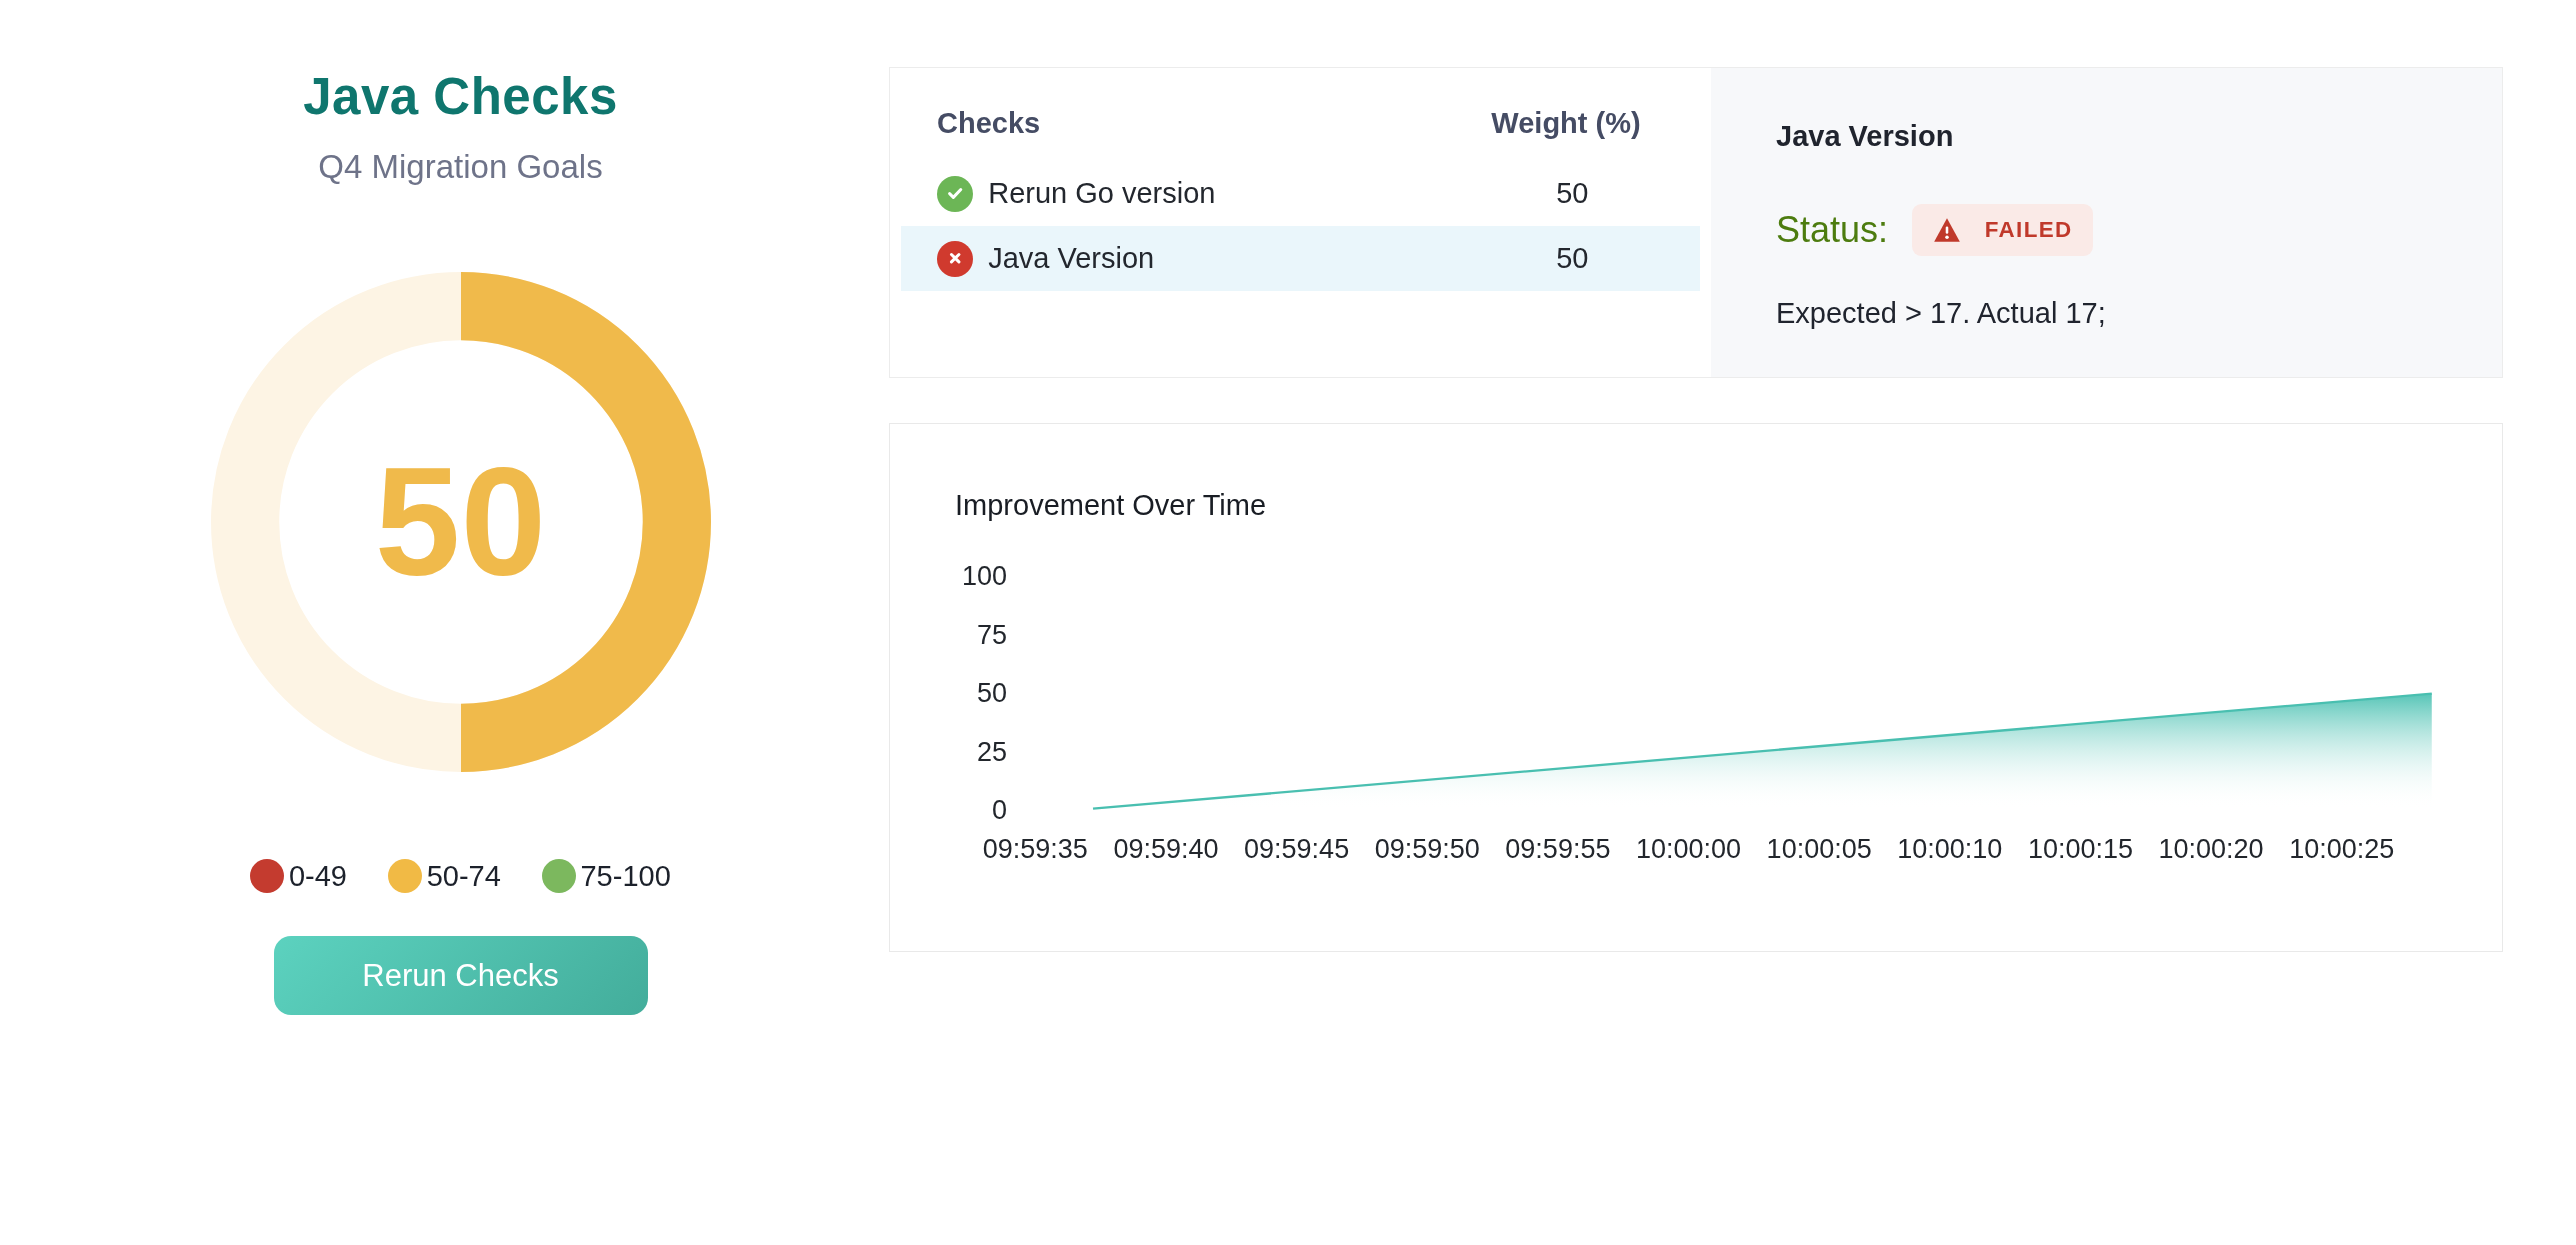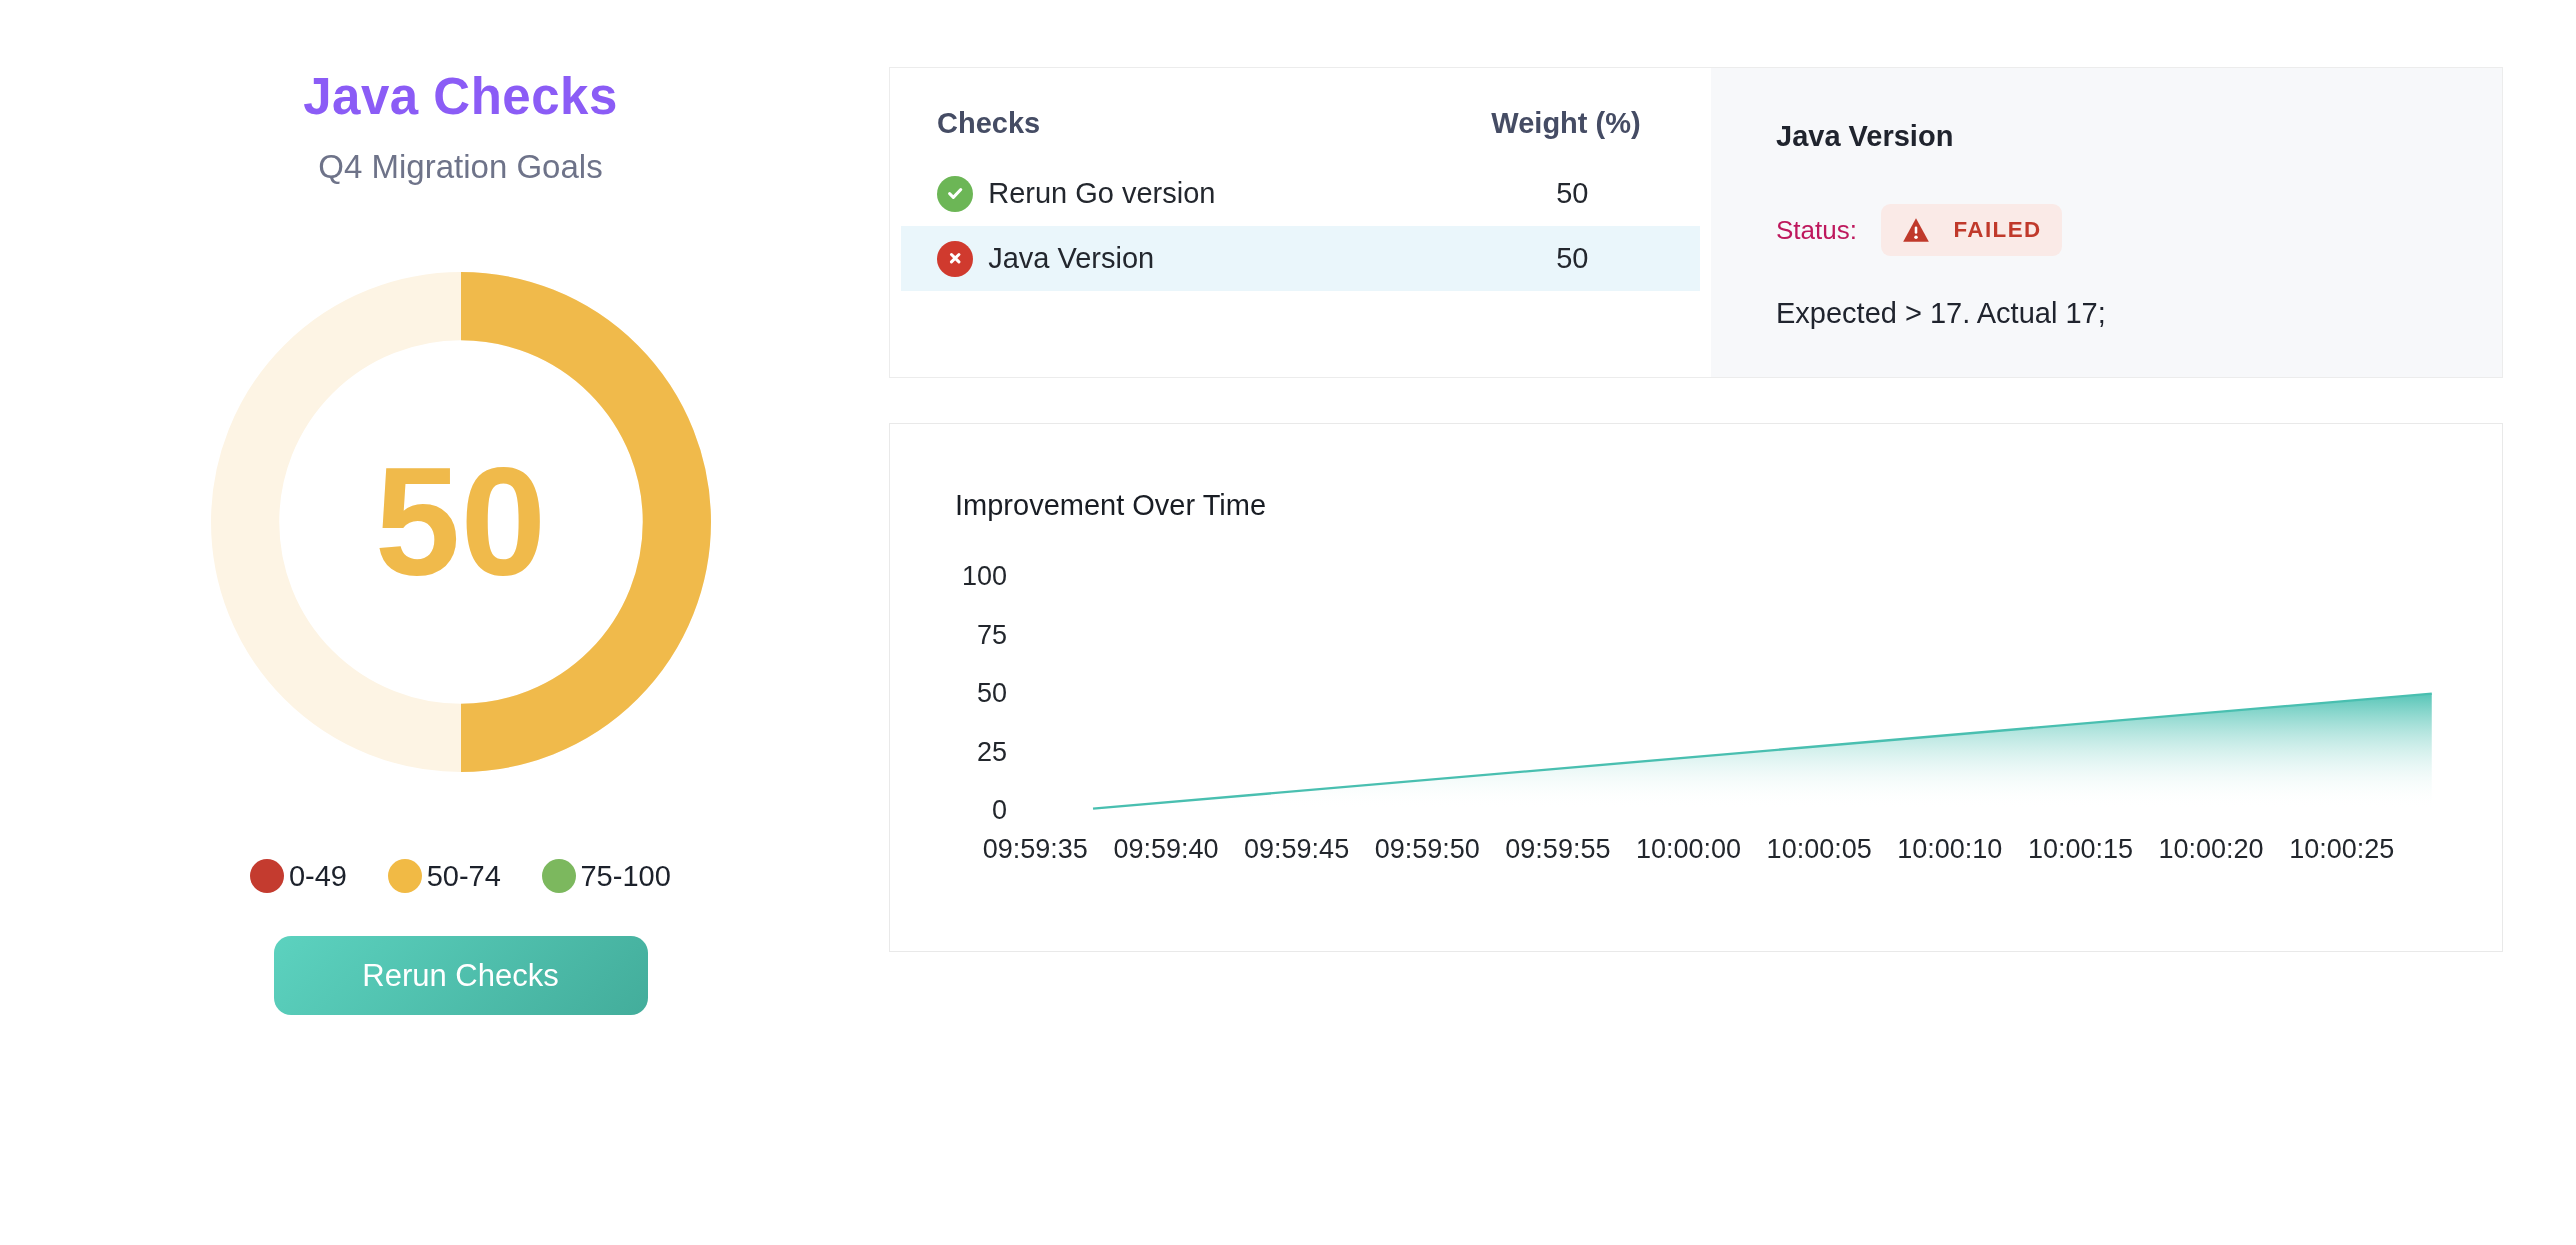--- a/index.html
+++ b/index.html
@@ -2,21 +2,21 @@
 <html style="font-size:15px"><head>
 <meta charset="utf-8">
 <style>
   html,body{margin:0;padding:0;}
   body{
     width:2576px;height:1246px;background:#ffffff;position:relative;
     font-family:"Liberation Sans", sans-serif;color:#21252e;overflow:hidden;
   }
   
   .left-panel{position:absolute;left:124px;top:54px;width:673px;display:flex;flex-direction:column;align-items:center;}
-  .app-title{font-size:51px;font-weight:700;color:#8b5cf6;margin:13px 0 0 0;letter-spacing:0.5px;}
+  .app-title{font-size:51px;font-weight:700;color:#0f766e;margin:13px 0 0 0;letter-spacing:0.5px;}
   .app-subtitle{font-size:33px;color:#6e7389;margin-top:22.4px;}
   .gauge-wrap{position:relative;width:514px;height:514px;margin-top:79px;}
   .gauge-wrap svg{position:absolute;left:0;top:0;}
   .gauge-value{position:absolute;inset:0;display:flex;align-items:center;justify-content:center;
     font-size:154px;font-weight:700;color:#f0ba4b;}
   .legend{display:flex;align-items:center;gap:41px;margin-top:80px;}
   .legend-item{display:flex;align-items:center;gap:4.7px;font-size:29px;color:#1c212b;}
   .dot{width:34px;height:34px;border-radius:50%;flex:none;}
   .dot-low{background:#c43b2f;}
   .dot-mid{background:#f1ba45;}
@@ -36,21 +36,21 @@
   .check-row{display:flex;align-items:center;height:65px;margin:0 11.2px;padding:0 36px;cursor:pointer;}
   .check-row.highlighted{background:#eaf6fb;}
   .row-name{flex:1;display:flex;align-items:center;gap:15px;font-size:29px;color:#23272e;}
   .row-weight{width:183px;flex:none;text-align:center;font-size:29px;color:#23272e;}
   .status-circle{width:36px;height:36px;border-radius:50%;flex:none;display:flex;align-items:center;justify-content:center;}
   .status-circle.pass{background:#6cb656;}
   .status-circle.fail{background:#d03a2e;}
   .detail-section{flex:1;background:#f7f8fa;padding:52px 65px;box-sizing:border-box;}
   .detail-title{font-size:29px;font-weight:700;color:#20242e;}
   .status-line{display:flex;align-items:center;gap:24px;margin-top:51px;}
-  .status-label{font-size:26px;color:#be185d;}
+  .status-label{font-size:36px;color:#4d7c0f;}
   .failed-badge{display:flex;align-items:flex-end;gap:24px;background:#faeae7;border-radius:9.4px;padding:13px 20.6px;}
   .failed-text{font-size:22.4px;font-weight:700;color:#c0392b;letter-spacing:1.4px;}
   .detail-message{margin-top:41px;font-size:29px;color:#20242e;}
   
   .chart-card{position:absolute;left:889px;top:423px;width:1614px;height:529px;
     border:1.9px solid #e9e9e9;box-sizing:border-box;background:#ffffff;}
   .chart-title{position:absolute;left:65px;top:65px;font-size:29px;color:#191d24;}
   .y-axis-label{position:absolute;width:117px;text-align:right;font-size:27px;color:#22262c;}
   .x-axis{position:absolute;left:80px;top:410px;width:1437px;display:flex;}
   .x-axis span{flex:1;text-align:center;font-size:27px;color:#22262c;}

